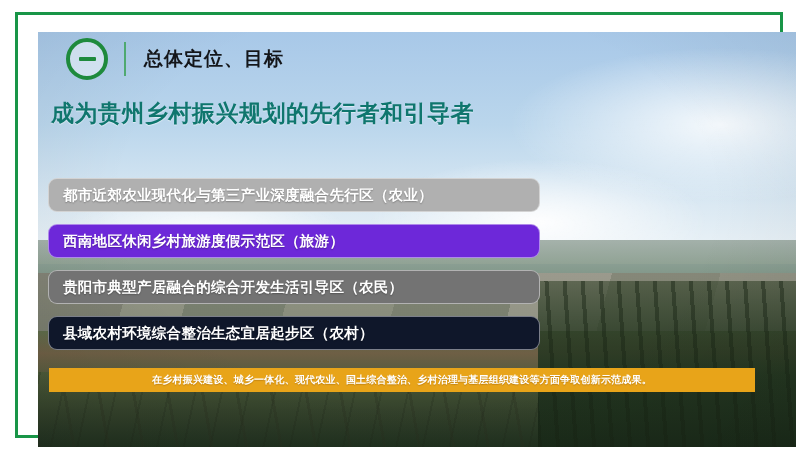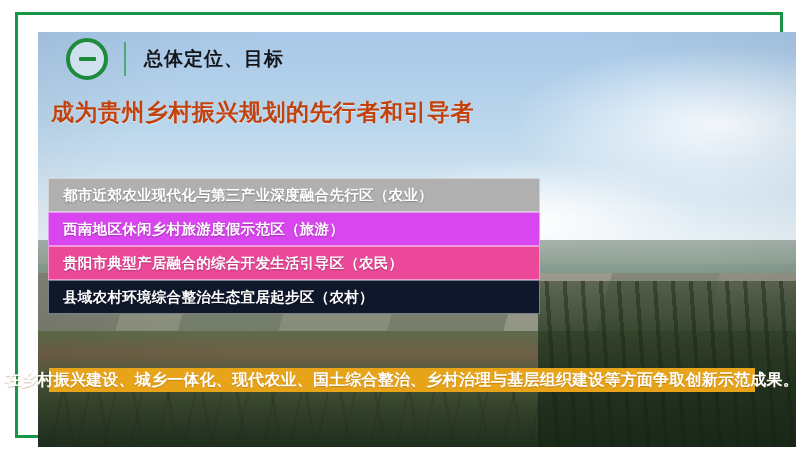--- a/index.html
+++ b/index.html
@@ -12,21 +12,20 @@
     height: 450px;
     overflow: hidden;
     font-family: "Liberation Sans", "DejaVu Sans", sans-serif;
   }
 
   .slide {
     position: relative;
     width: 800px;
     height: 352px;
     background: #ffffff;
-    font-family: Liberation Serif, serif;
   }
 
   
   .frame {
     position: absolute;
     left: 15px;
     top: 12px;
     width: 768px;
     height: 426px;
     border: 3px solid #189547;
@@ -154,38 +153,39 @@
   
   .headline {
     position: absolute;
     left: 33px;
     top: 80px;
     width: 700px;
   }
   .headline-line {
     font-size: 23px;
     font-weight: bold;
-    color: #c2410c;
+    color: #0f766e;
     letter-spacing: 0.5px;
     line-height: 36px;
     white-space: nowrap;
     text-shadow: 0 1px 1px rgba(255,255,255,.55);
   }
 
   
   .bars {
     position: absolute;
     left: 30px;
     top: 163px;
     width: 492px;
   }
   .bar {
     position: relative;
     height: 34px;
-    border-radius: 0;
+    border-radius: 9px;
+    margin-bottom: 12px;
     display: flex;
     align-items: center;
     box-sizing: border-box;
     padding-left: 14px;
     border: 1px solid rgba(255,255,255,0.45);
   }
   .bar-label {
     font-size: 14.5px;
     font-weight: bold;
     color: #ffffff;
@@ -200,21 +200,21 @@
     left: 31px;
     top: 353px;
     width: 706px;
     height: 24px;
     background: #e8a419;
     display: flex;
     align-items: center;
     justify-content: center;
   }
   .banner-text {
-    font-size: 16px;
+    font-size: 10px;
     font-weight: bold;
     color: #ffffff;
     white-space: nowrap;
     letter-spacing: .2px;
     text-shadow: 0 1px 1px rgba(120,70,0,.35);
   }
 </style>
 </head>
 <body>
 
@@ -240,24 +240,24 @@
     </div>
 
     <div class="headline">
       <div class="headline-line">成为贵州乡村振兴规划的先行者和引导者</div>
     </div>
 
     <div class="bars">
       <div class="bar" style="background:#b0b0b0;">
         <span class="bar-label">都市近郊农业现代化与第三产业深度融合先行区（农业）</span>
       </div>
-      <div class="bar" style="background:#d946ef;">
+      <div class="bar" style="background:#6d28d9;">
         <span class="bar-label">西南地区休闲乡村旅游度假示范区（旅游）</span>
       </div>
-      <div class="bar" style="background:#ec4899;">
+      <div class="bar" style="background:#737373;">
         <span class="bar-label">贵阳市典型产居融合的综合开发生活引导区（农民）</span>
       </div>
       <div class="bar" style="background:#0f172a;">
         <span class="bar-label">县域农村环境综合整治生态宜居起步区（农村）</span>
       </div>
     </div>
 
     <div class="banner">
       <span class="banner-text">在乡村振兴建设、城乡一体化、现代农业、国土综合整治、乡村治理与基层组织建设等方面争取创新示范成果。</span>
     </div>

